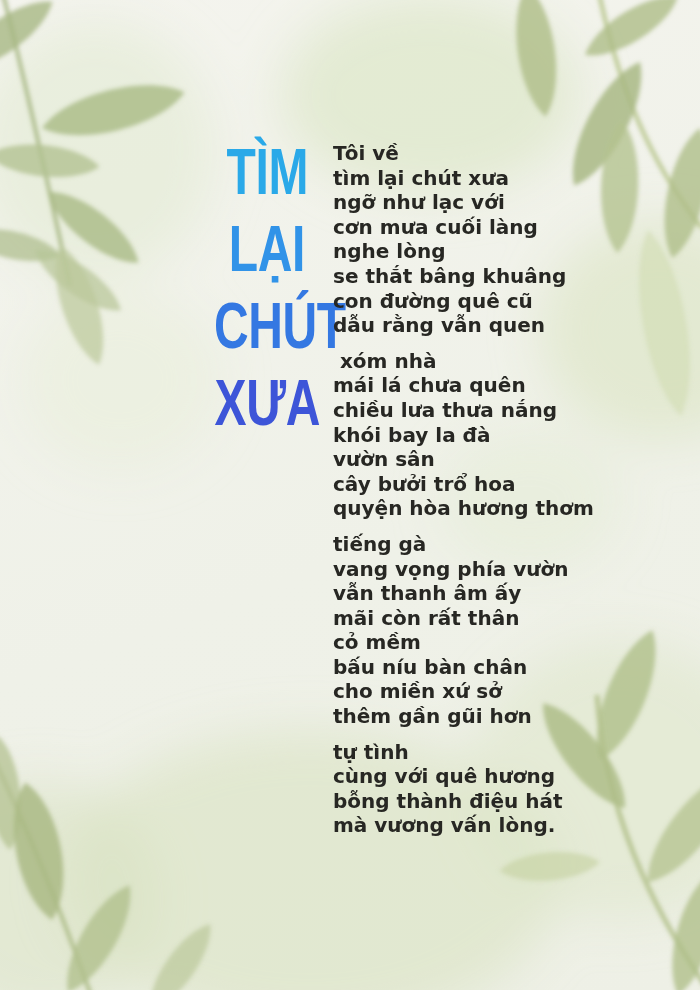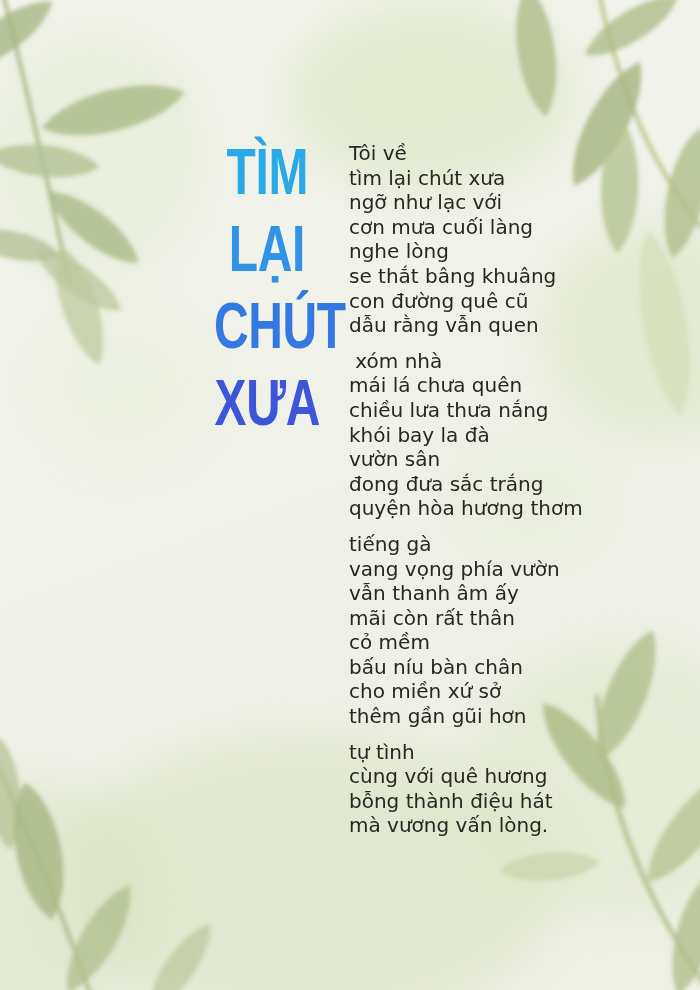--- a/index.html
+++ b/index.html
@@ -27,21 +27,21 @@
     transform:scaleX(0.75);
     transform-origin:50% 50%;
     letter-spacing:-0.5px;
   }
 
   .poem-body{
     position:absolute;left:333px;top:141px;width:330px;
     color:#272723;
     font-size:20px;line-height:24.6px;
   }
-  .stanza{margin:0 0 11px 16px;}
+  .stanza{margin:0 0 11px 0;font-weight:bold;}
   .poem-line{white-space:pre-wrap;}
   .poem-author{
     font-weight:700;
     padding-left:60px;
     margin-top:-4px;
     letter-spacing:0.2px;
     color:#1f1f1c;
     white-space:nowrap;
   }
 </style>
@@ -129,21 +129,21 @@
           <div class="poem-line">se thắt bâng khuâng</div>
           <div class="poem-line">con đường quê cũ</div>
           <div class="poem-line">dẫu rằng vẫn quen</div>
         </div>
         <div class="stanza">
           <div class="poem-line"> xóm nhà</div>
           <div class="poem-line">mái lá chưa quên</div>
           <div class="poem-line">chiều lưa thưa nắng</div>
           <div class="poem-line">khói bay la đà</div>
           <div class="poem-line">vườn sân</div>
-          <div class="poem-line">đong đưa sắc trắng</div>
+          <div class="poem-line">cây bưởi trổ hoa</div>
           <div class="poem-line">quyện hòa hương thơm</div>
         </div>
         <div class="stanza">
           <div class="poem-line">tiếng gà</div>
           <div class="poem-line">vang vọng phía vườn</div>
           <div class="poem-line">vẫn thanh âm ấy</div>
           <div class="poem-line">mãi còn rất thân</div>
           <div class="poem-line">cỏ mềm</div>
           <div class="poem-line">bấu níu bàn chân</div>
           <div class="poem-line">cho miền xứ sở</div>

